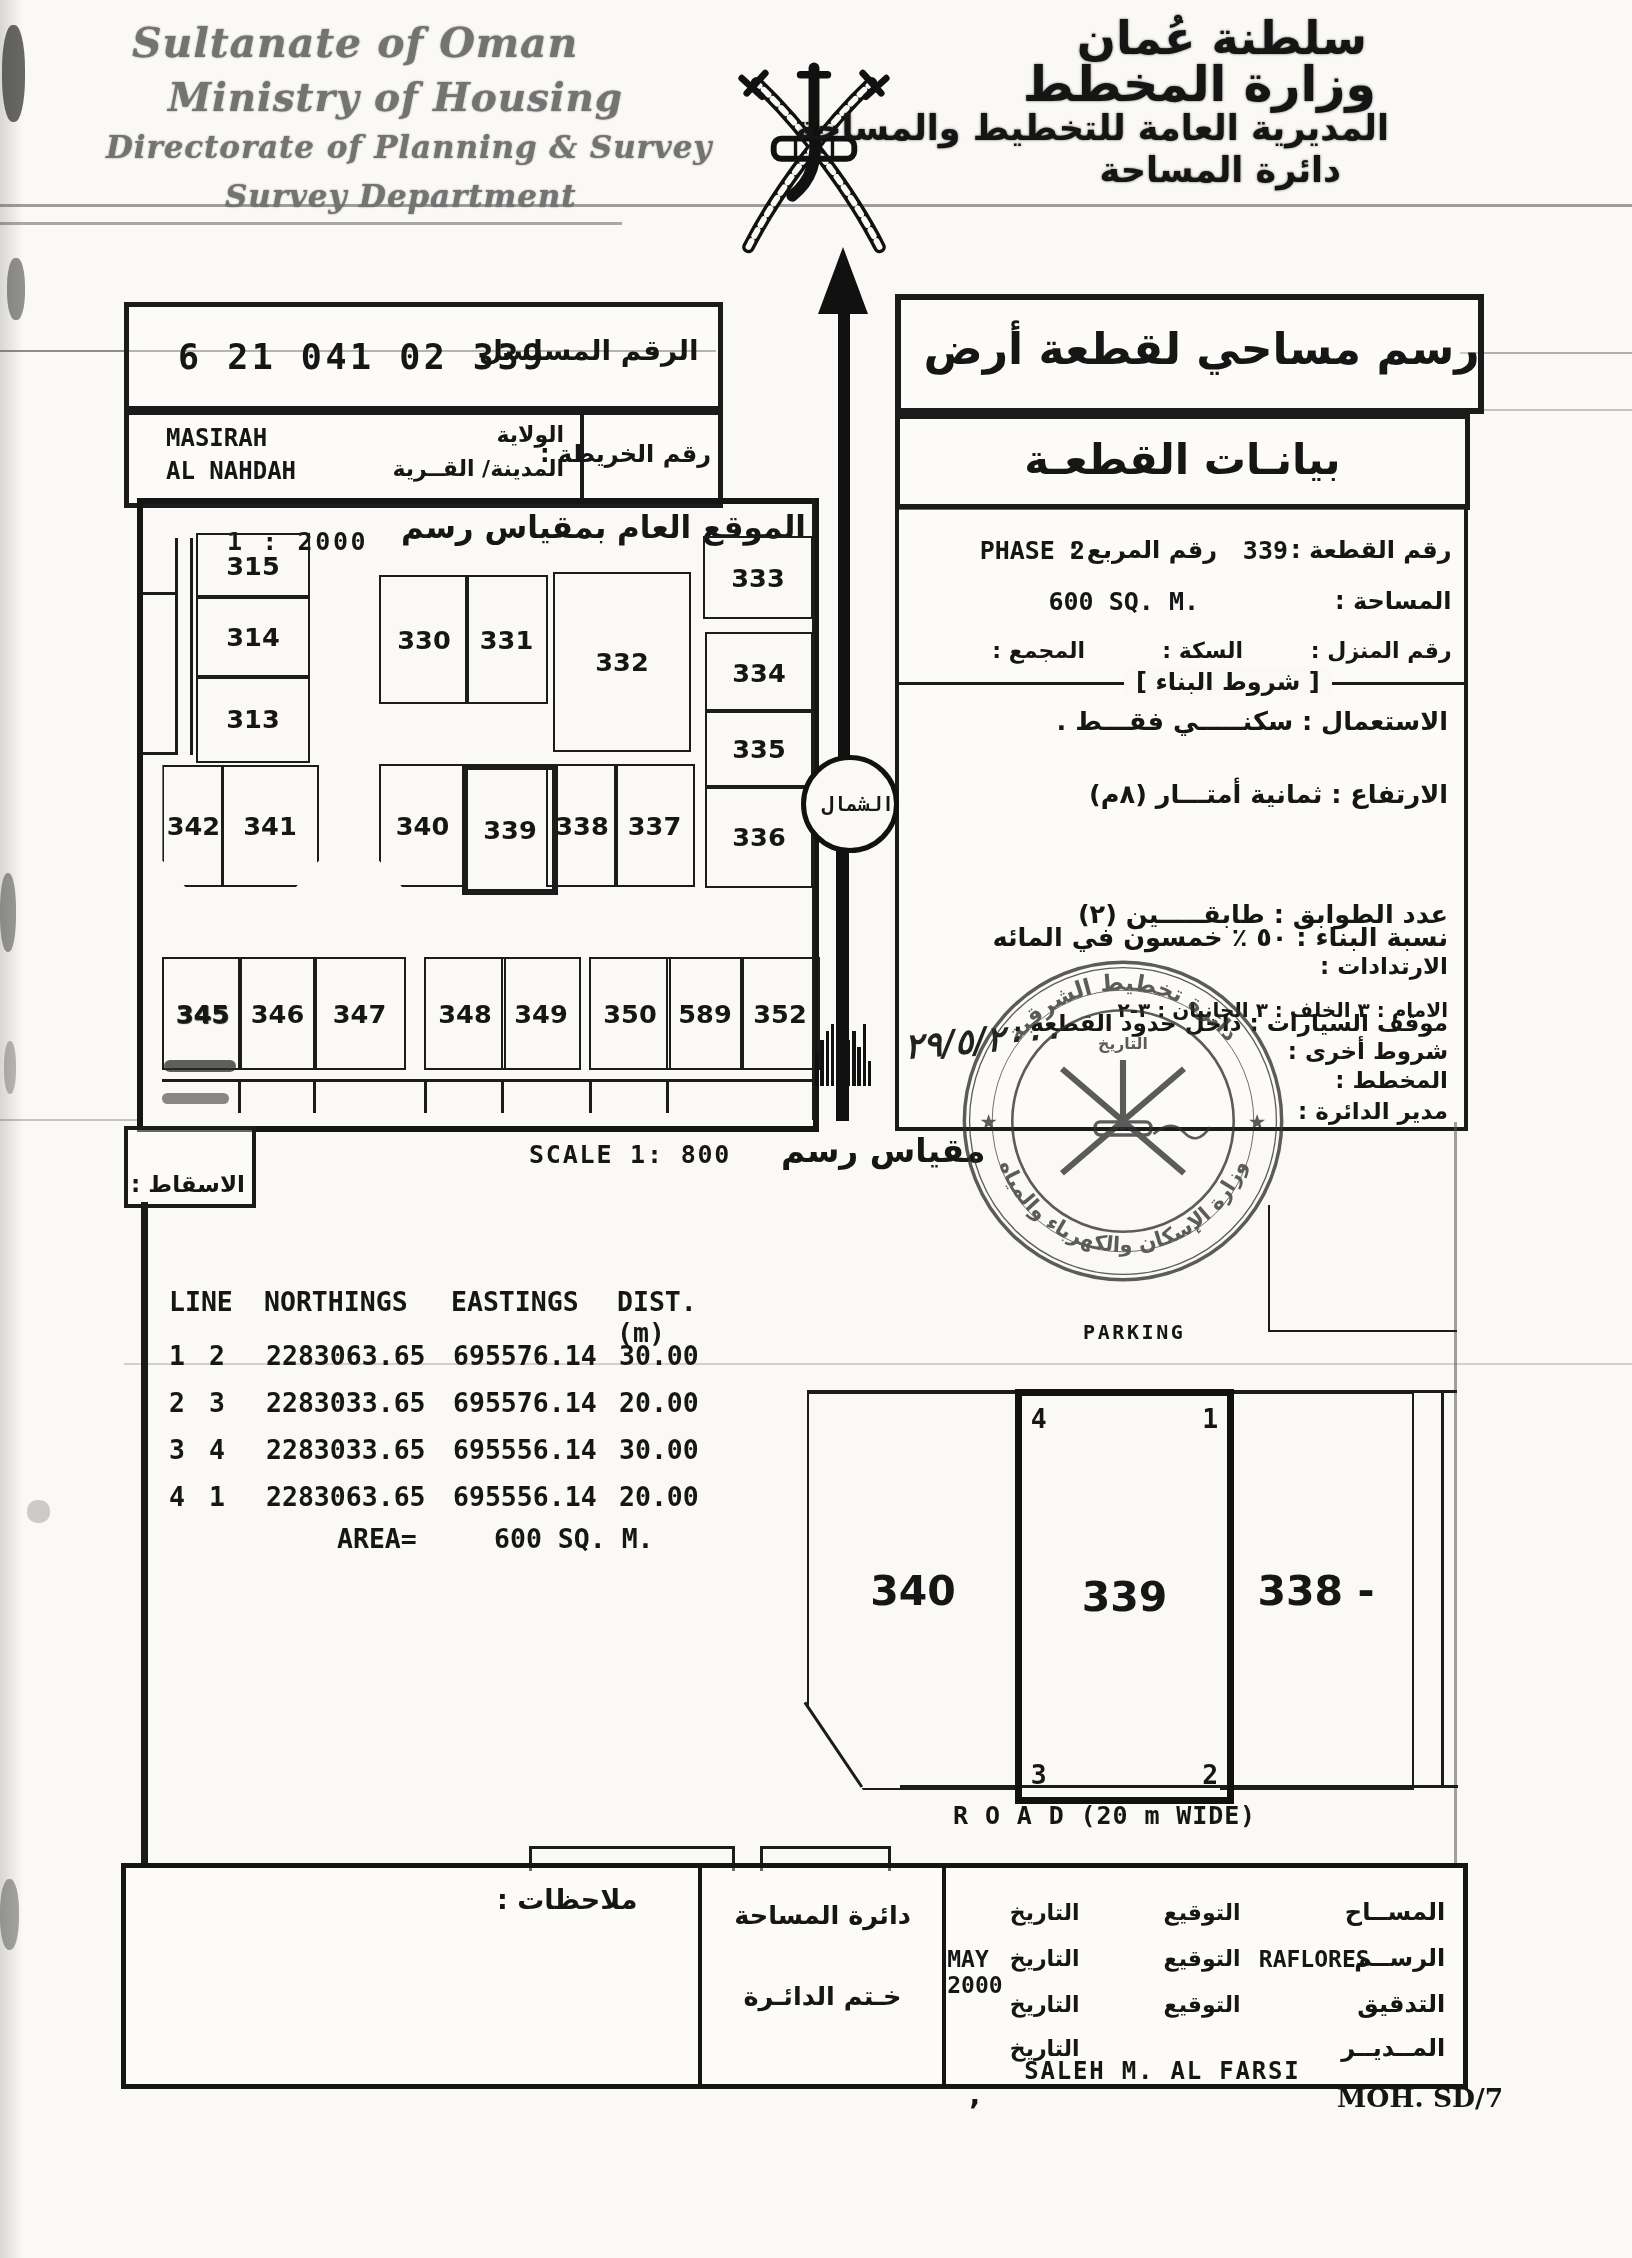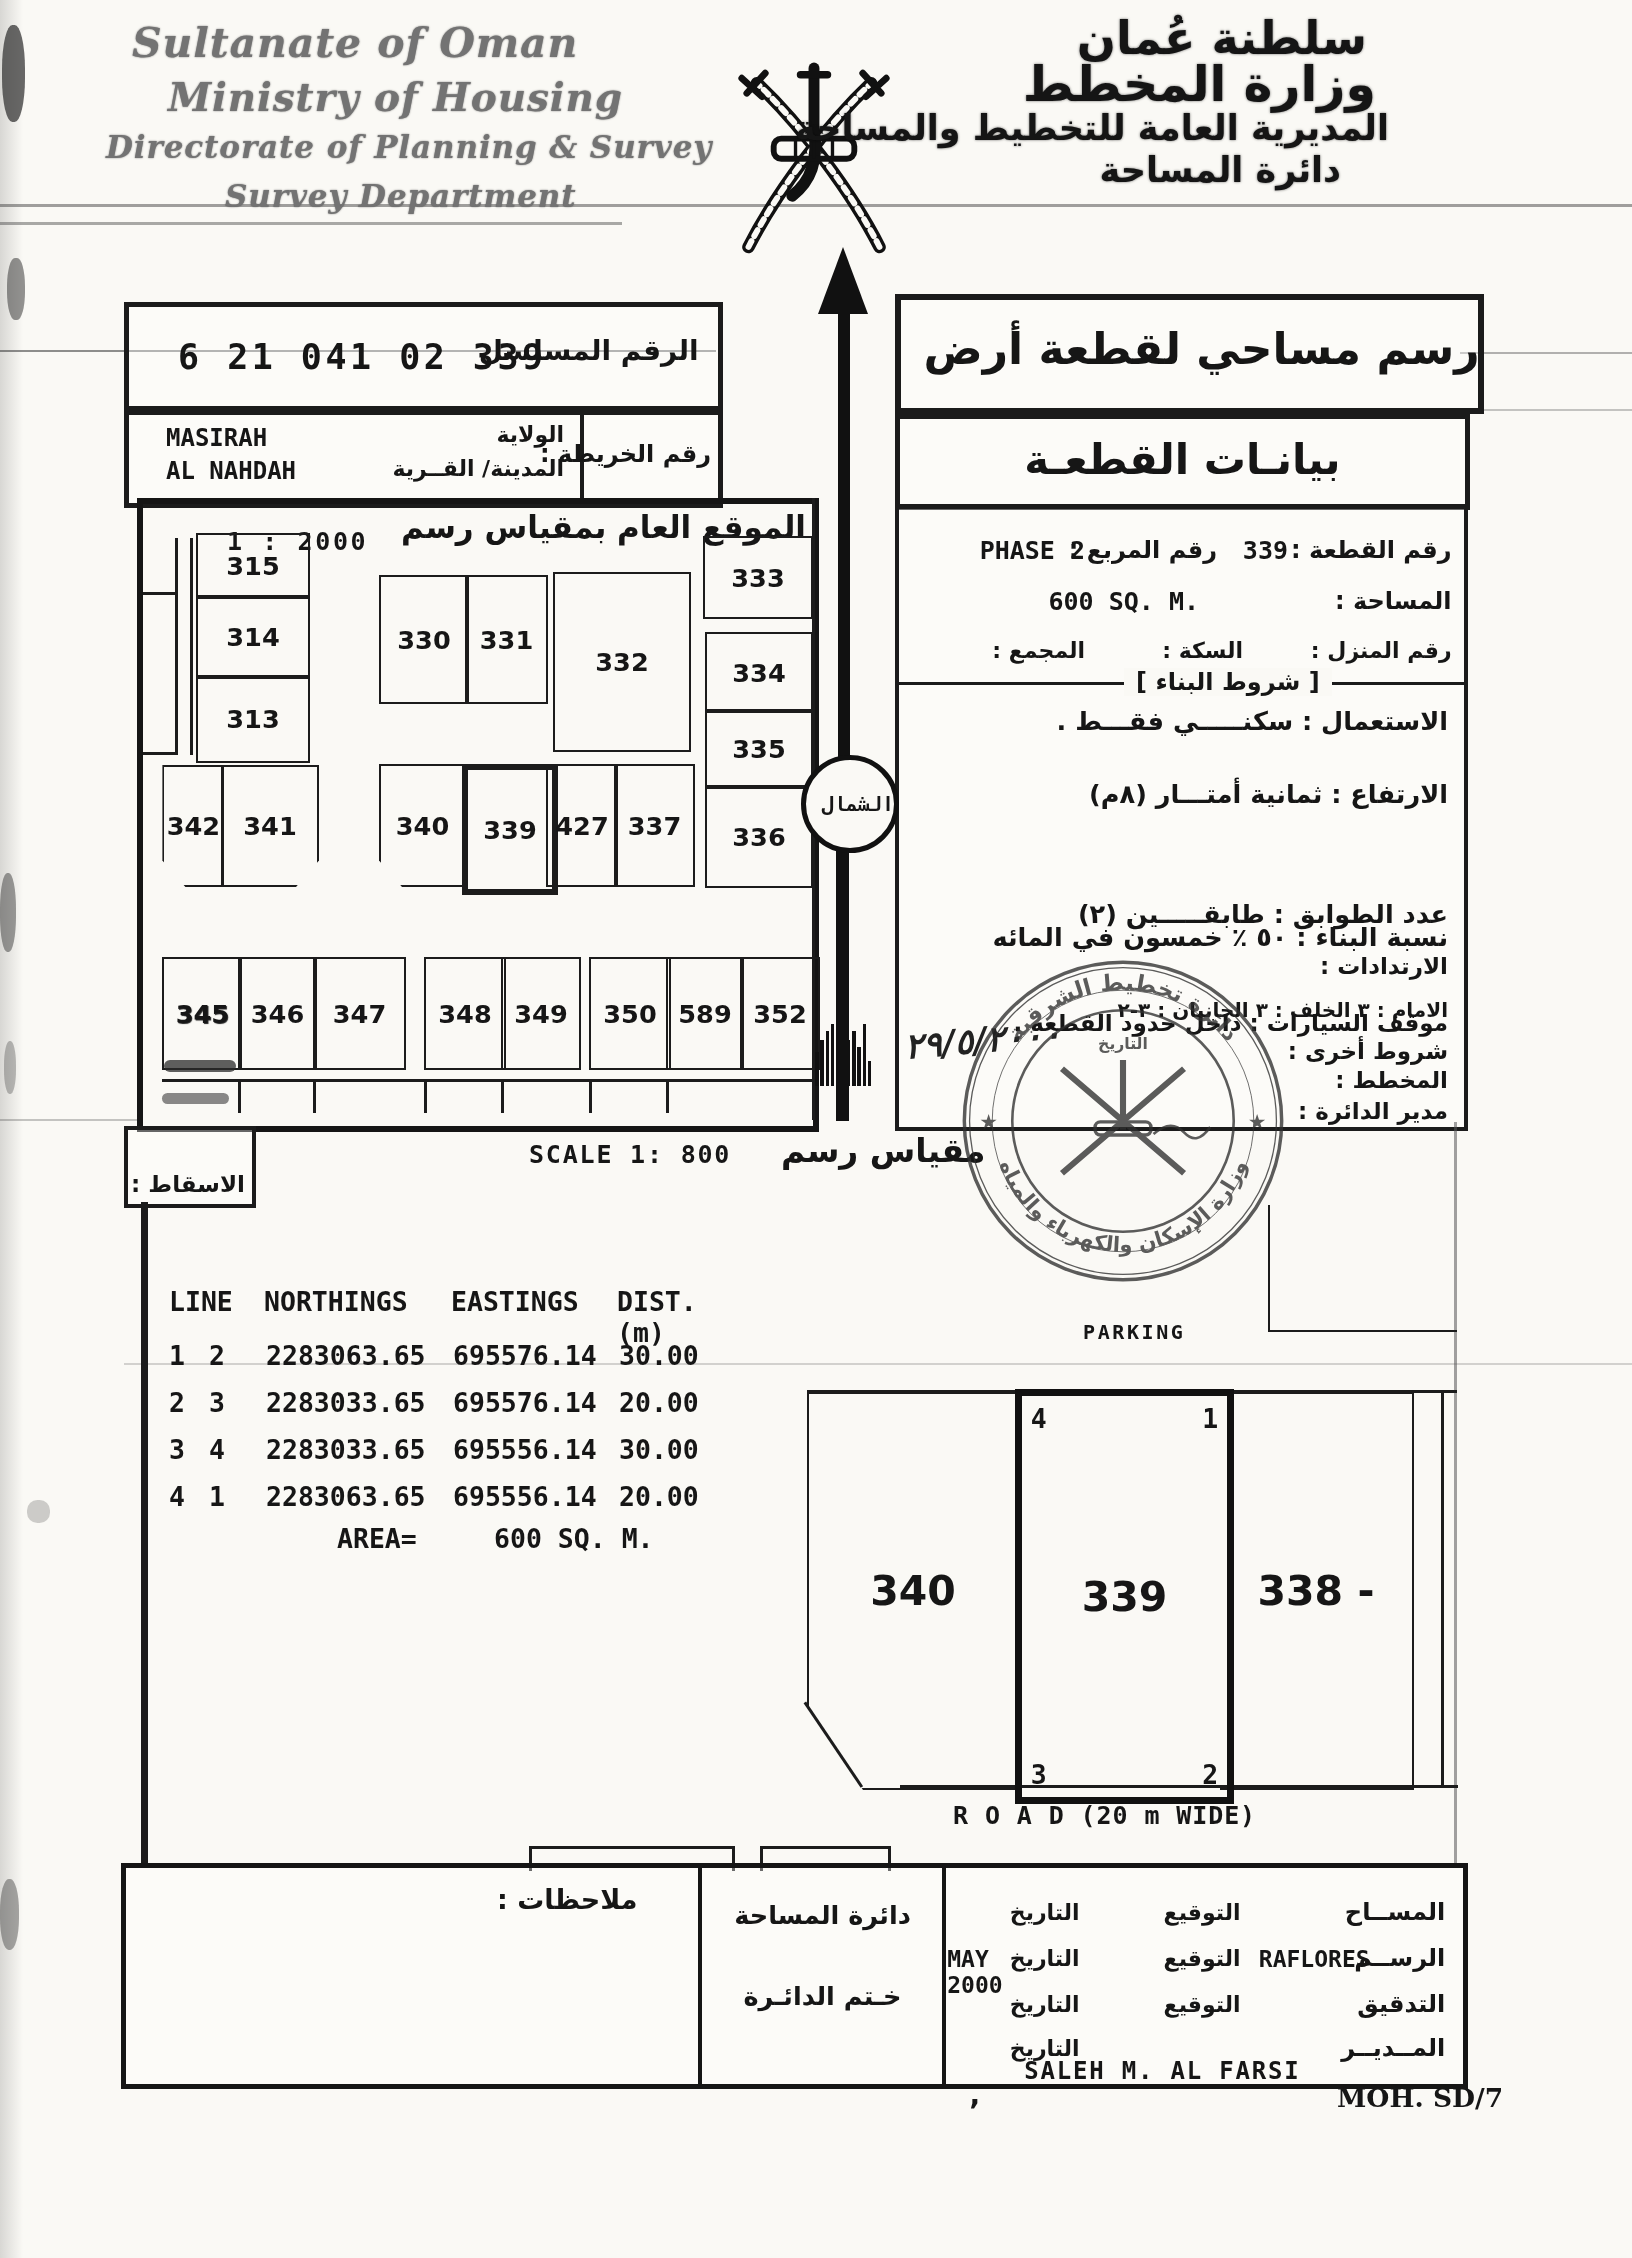--- a/index.html
+++ b/index.html
@@ -243,21 +243,21 @@
         <div class="plot" style="left: 78px; top: 261px; width: 94px; height: 118px; clip-path: polygon(0px 0px, 100% 0px, 100% calc(100% - 26.5px), calc(100% - 23px) 100%, 0px 100%);">
           <span>341</span>
         </div>
         <div class="plot" style="left: 236px; top: 260px; width: 83px; height: 119px; clip-path: polygon(0px 0px, 100% 0px, 100% 100%, 23px 100%, 0px calc(100% - 26.5px));">
           <span>340</span>
         </div>
         <div class="plot hl" style="left: 319px; top: 260px; width: 84px; height: 119px;">
           <span>339</span>
         </div>
         <div class="plot" style="left: 403px; top: 260px; width: 68px; height: 119px;">
-          <span>427</span>
+          <span>338</span>
         </div>
         <div class="plot" style="left: 471px; top: 260px; width: 77px; height: 119px;">
           <span>337</span>
         </div>
         <div class="plot" style="left: 19.4px; top: 453px; width: 76px; height: 109px;">
           <span style="text-shadow: rgb(34, 34, 34) 0.9px 0.9px 0.9px;">345</span>
         </div>
         <div class="plot" style="left: 95px; top: 453px; width: 75px; height: 109px;">
           <span>346</span>
         </div>

